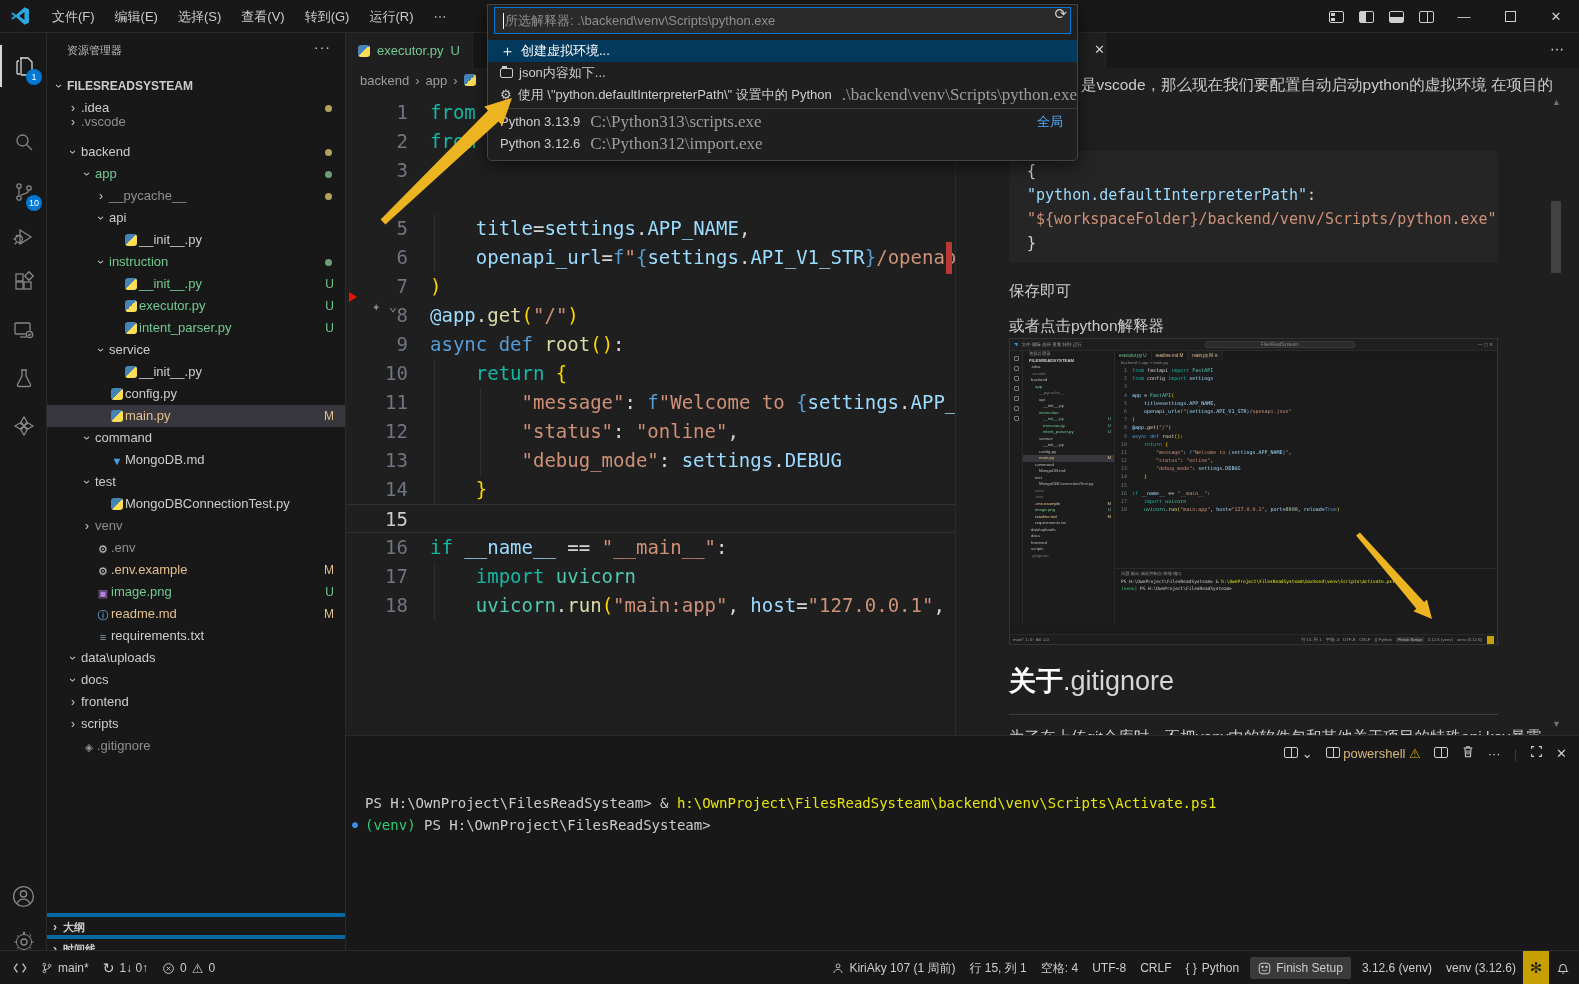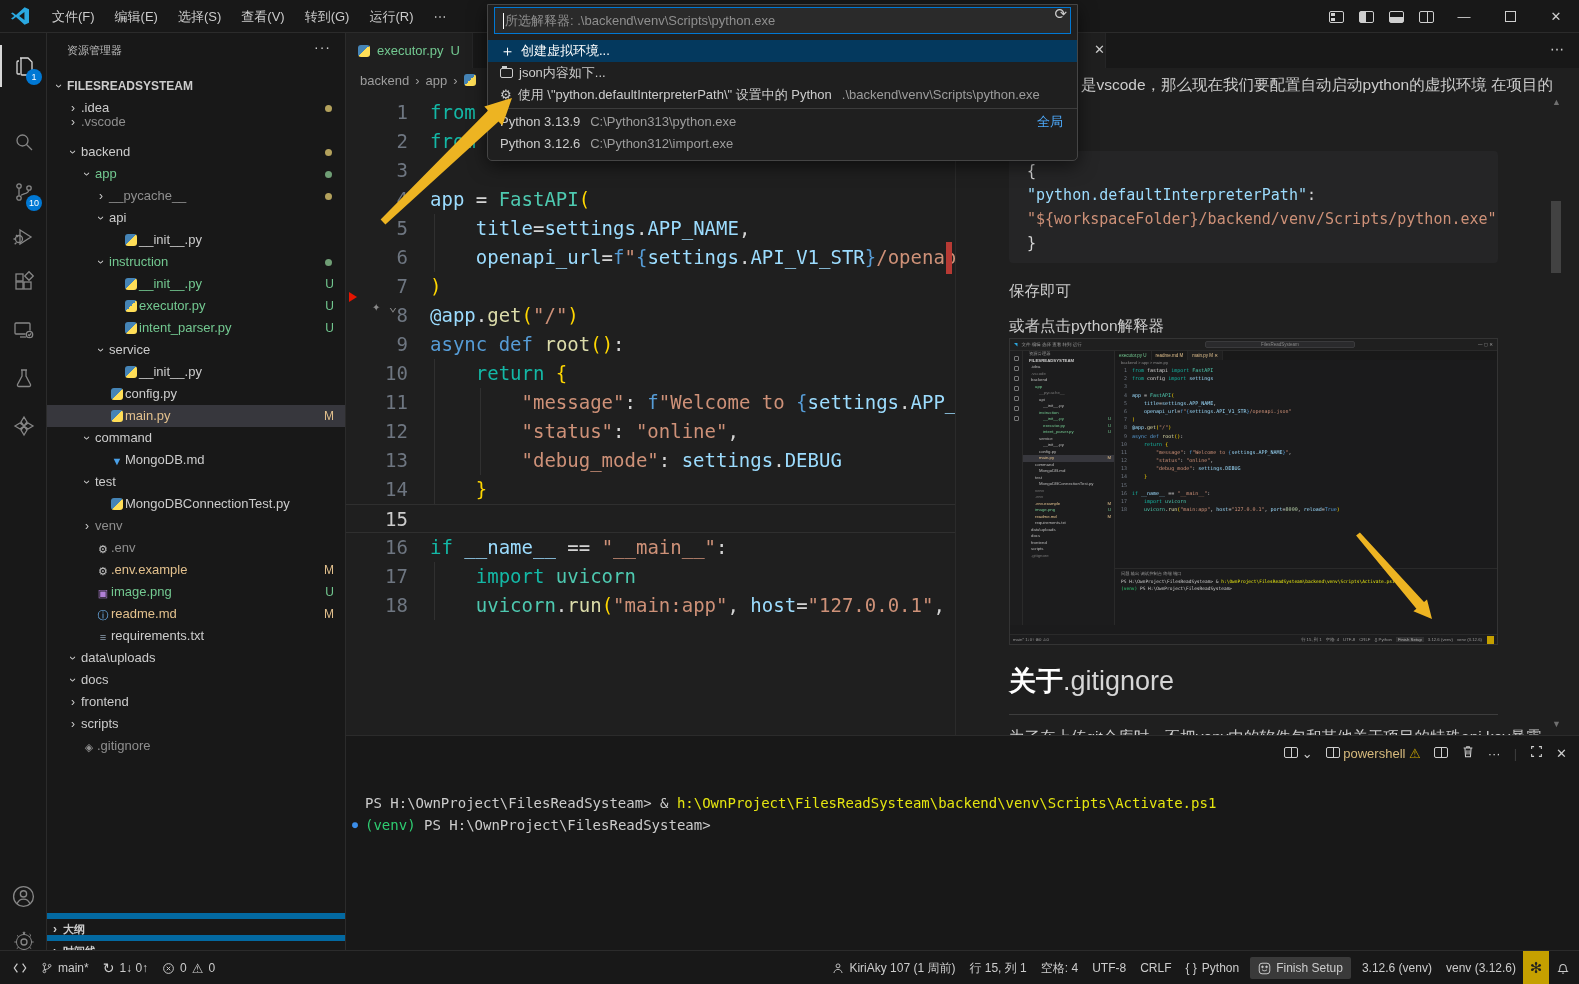--- a/index.html
+++ b/index.html
@@ -37,21 +37,21 @@
   #tree { position:absolute; left:0; top:42px; width:100%; }
   .trow { position:absolute; left:0; width:299px; height:22px; line-height:22px; font-size:13px; color:#cccccc; white-space:nowrap; }
   .trow.sel { background:#37373d; }
   .chev { display:inline-block; width:16px; color:#cccccc; font-size:12px; text-align:center; transform-origin:50% 50%; }
   .chev.open { transform:rotate(90deg); }
   .ticon { display:inline-block; width:16px; text-align:center; font-size:11px; vertical-align:-1px; }
   .pyico { display:inline-block; width:12px; height:12px; border-radius:3px; background:linear-gradient(135deg,#4584b6 50%,#ffde57 50%); vertical-align:-1px; }
   .tbadge { position:absolute; right:12px; top:0; font-size:12px; }
   .tdot { position:absolute; right:14px; top:8px; width:7px; height:7px; border-radius:50%; }
   .fg-n{color:#cccccc}.fg-d{color:#8f8f8f}.fg-g{color:#73c991}.fg-o{color:#e2c08d}
-  .sb-section { position:absolute; left:0; width:299px; height:22px; line-height:21px; border-top:6px solid #0369a1; font-size:11px; font-weight:bold; color:#cccccc; }
+  .sb-section { position:absolute; left:0; width:299px; height:22px; line-height:21px; border-top:4px solid #0369a1; font-size:11px; font-weight:bold; color:#cccccc; }
 
   
   #editor1 { position:absolute; left:346px; top:33px; width:609px; height:702px; background:#1f1f1f; overflow:hidden; }
   #e1-tabbar { position:absolute; left:0; top:0; width:100%; height:35px; background:#181818; }
   .tab { position:absolute; top:0; height:35px; background:#1f1f1f; display:flex; align-items:center; padding:0 12px; gap:7px; font-size:13px; border-right:1px solid #252526; }
   #e1-breadcrumb { position:absolute; left:0; top:35px; width:100%; height:24px; font-size:13px; color:#9d9d9d; display:flex; align-items:center; padding-left:14px; gap:6px; }
   #code { position:absolute; left:0; top:59px; width:100%; bottom:0; font-family:"DejaVu Sans Mono","Liberation Mono",monospace; font-size:19px; }
   .cline { position:absolute; left:0; width:609px; height:29px; line-height:29px; white-space:pre; }
   .cline.current { border-top:1px solid #2f2f2f; border-bottom:1px solid #2f2f2f; }
   .gut { position:absolute; left:0; top:0; width:62px; text-align:right; color:#6e7681; }
@@ -126,21 +126,21 @@
 
   
   #quickpick { position:absolute; left:487px; top:4px; width:591px; background:#1f1f1f; border:1px solid #454545; border-radius:0 0 5px 5px; box-shadow:0 5px 18px rgba(0,0,0,.55); z-index:40; }
   #qp-title { position:relative; height:26px; line-height:26px; text-align:center; font-size:12.5px; color:#cccccc; }
   #qp-refresh { position:absolute; right:10px; top:0; font-size:15px; color:#cccccc; }
   #qp-input { margin:2px 6px 6px; height:27px; background:#2a2a2a; border:1px solid #0078d4; display:flex; align-items:center; padding:0 8px; }
   #qp-caret { width:1px; height:16px; background:#ffffff; margin-right:1px; }
   #qp-input span { color:#8f8f8f; font-size:13px; }
   .qp-item { position:relative; height:22px; line-height:22px; padding:0 12px; font-size:13px; color:#cccccc; white-space:nowrap; display:flex; align-items:center; gap:6px; }
   .qp-item.sel { background:#04395e; color:#ffffff; }
-  .qp-detail { color:#9d9d9d; font-size:13px; margin-left:4px; }
+  .qp-detail { color:#9d9d9d; font-size:17px; margin-left:4px;font-family:Liberation Serif, serif; }
   .qp-action { position:absolute; right:14px; color:#4daafc; }
   .qp-sep { height:1px; background:#3c3c3c; margin:2px 0; }
   .qp-folder { display:inline-block; width:13px; height:10px; border:1.2px solid #cccccc; border-radius:2px; position:relative; }
   .qp-folder::before { content:""; position:absolute; left:1px; top:-3px; width:5px; height:2px; background:#cccccc; }
 
   
   .arrow-svg { position:absolute; z-index:60; pointer-events:none; }
 </style>
 </head>
 <body>
@@ -307,21 +307,20 @@
       <span>backend</span>
         <span>›</span>
         <span>app</span>
         <span>›</span>
         <span class="pyico"></span>
     </div>
     <div id="code">
         <div class="cline" style="top: 6px;"><span class="gut">1</span><span class="ctext"><span class="kw">from</span><span class="tx"> fastapi </span><span class="kw">import</span><span class="cl"> FastAPI</span></span></div>
         <div class="cline" style="top: 35px;"><span class="gut">2</span><span class="ctext"><span class="kw">from</span><span class="tx"> config </span><span class="kw">import</span><span class="vr"> settings</span></span></div>
         <div class="cline" style="top: 64px;"><span class="gut">3</span><span class="ctext"></span></div>
-        <div class="cline" style="top: 93px;"><span class="gut">4</span><span class="ctext"><span class="vr">app</span><span class="tx"> = </span><span class="cl">FastAPI</span><span class="gd">(</span></span></div>
         <div class="cline" style="top: 122px;"><span class="gut">5</span><span class="iguide" style="left: 88px;"></span><span class="ctext"><span class="vr">    title</span><span class="tx">=</span><span class="vr">settings</span><span class="tx">.</span><span class="vr">APP_NAME</span><span class="tx">,</span></span></div>
         <div class="cline" style="top: 151px;"><span class="gut">6</span><span class="iguide" style="left: 88px;"></span><span class="ctext"><span class="vr">    openapi_url</span><span class="tx">=</span><span class="kb">f</span><span class="st">"</span><span class="kb">{</span><span class="vr">settings</span><span class="tx">.</span><span class="vr">API_V1_STR</span><span class="kb">}</span><span class="st">/openapi.json"</span></span></div>
         <div class="cline" style="top: 180px;"><span class="gut">7</span><span class="ctext"><span class="gd">)</span></span></div>
         <div class="cline" style="top: 209px;"><span class="gut">8</span><span class="ctext"><span class="vr">@app</span><span class="tx">.</span><span class="fn">get</span><span class="gd">(</span><span class="st">"/"</span><span class="gd">)</span></span></div>
         <div class="cline" style="top: 238px;"><span class="gut">9</span><span class="ctext"><span class="kb">async</span><span class="tx"> </span><span class="kb">def</span><span class="tx"> </span><span class="fn">root</span><span class="gd">()</span><span class="tx">:</span></span></div>
         <div class="cline" style="top: 267px;"><span class="gut">10</span><span class="iguide" style="left: 88px;"></span><span class="ctext"><span class="kw">    return</span><span class="tx"> </span><span class="gd">{</span></span></div>
         <div class="cline" style="top: 296px;"><span class="gut">11</span><span class="iguide" style="left: 88px;"></span><span class="iguide" style="left: 134px;"></span><span class="ctext"><span class="st">        "message"</span><span class="tx">: </span><span class="kb">f</span><span class="st">"Welcome to </span><span class="kb">{</span><span class="vr">settings</span><span class="tx">.</span><span class="vr">APP_NAME</span></span></div>
         <div class="cline" style="top: 325px;"><span class="gut">12</span><span class="iguide" style="left: 88px;"></span><span class="iguide" style="left: 134px;"></span><span class="ctext"><span class="st">        "status"</span><span class="tx">: </span><span class="st">"online"</span><span class="tx">,</span></span></div>
         <div class="cline" style="top: 354px;"><span class="gut">13</span><span class="iguide" style="left: 88px;"></span><span class="iguide" style="left: 134px;"></span><span class="ctext"><span class="st">        "debug_mode"</span><span class="tx">: </span><span class="vr">settings</span><span class="tx">.</span><span class="vr">DEBUG</span></span></div>
         <div class="cline" style="top: 383px;"><span class="gut">14</span><span class="iguide" style="left: 88px;"></span><span class="ctext"><span class="gd">    }</span></span></div>
@@ -584,21 +583,21 @@
           <span>json内容如下...</span>
         </div>
         <div class="qp-item">
           <span>⚙</span>
           <span>使用 \"python.defaultInterpreterPath\" 设置中的 Python</span>
           <span class="qp-detail">.\backend\venv\Scripts\python.exe</span>
         </div>
         <div class="qp-sep"></div>
         <div class="qp-item">
           <span>Python 3.13.9</span>
-          <span class="qp-detail">C:\Python313\python.exe</span>
+          <span class="qp-detail">C:\Python313\scripts.exe</span>
           <span class="qp-action">全局</span>
         </div>
         <div class="qp-item">
           <span>Python 3.12.6</span>
           <span class="qp-detail">C:\Python312\import.exe</span>
         </div>
       </div>
     <div style="height:5px"></div>
   </div>
 

